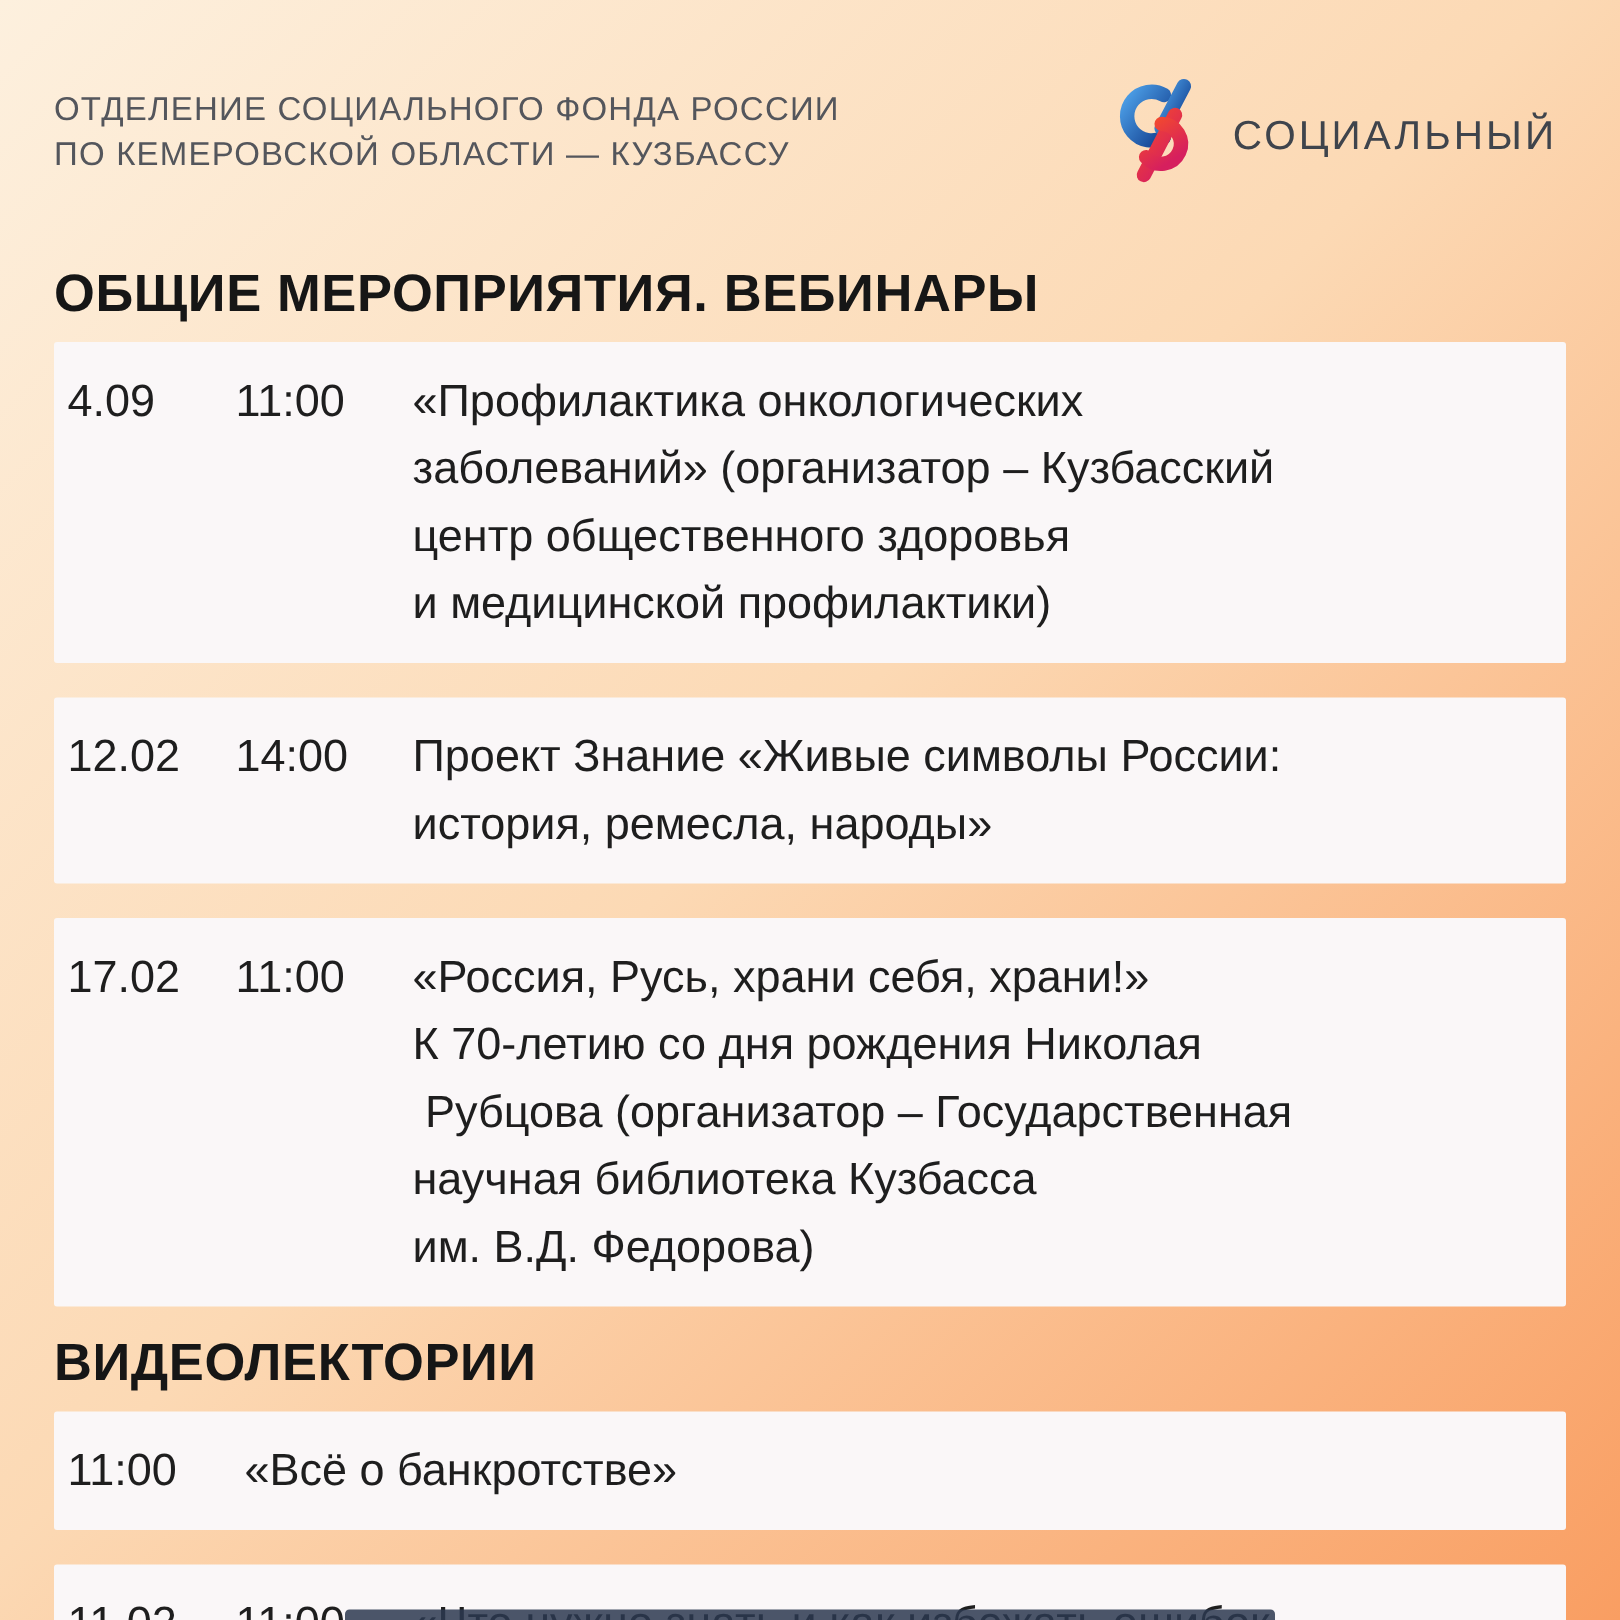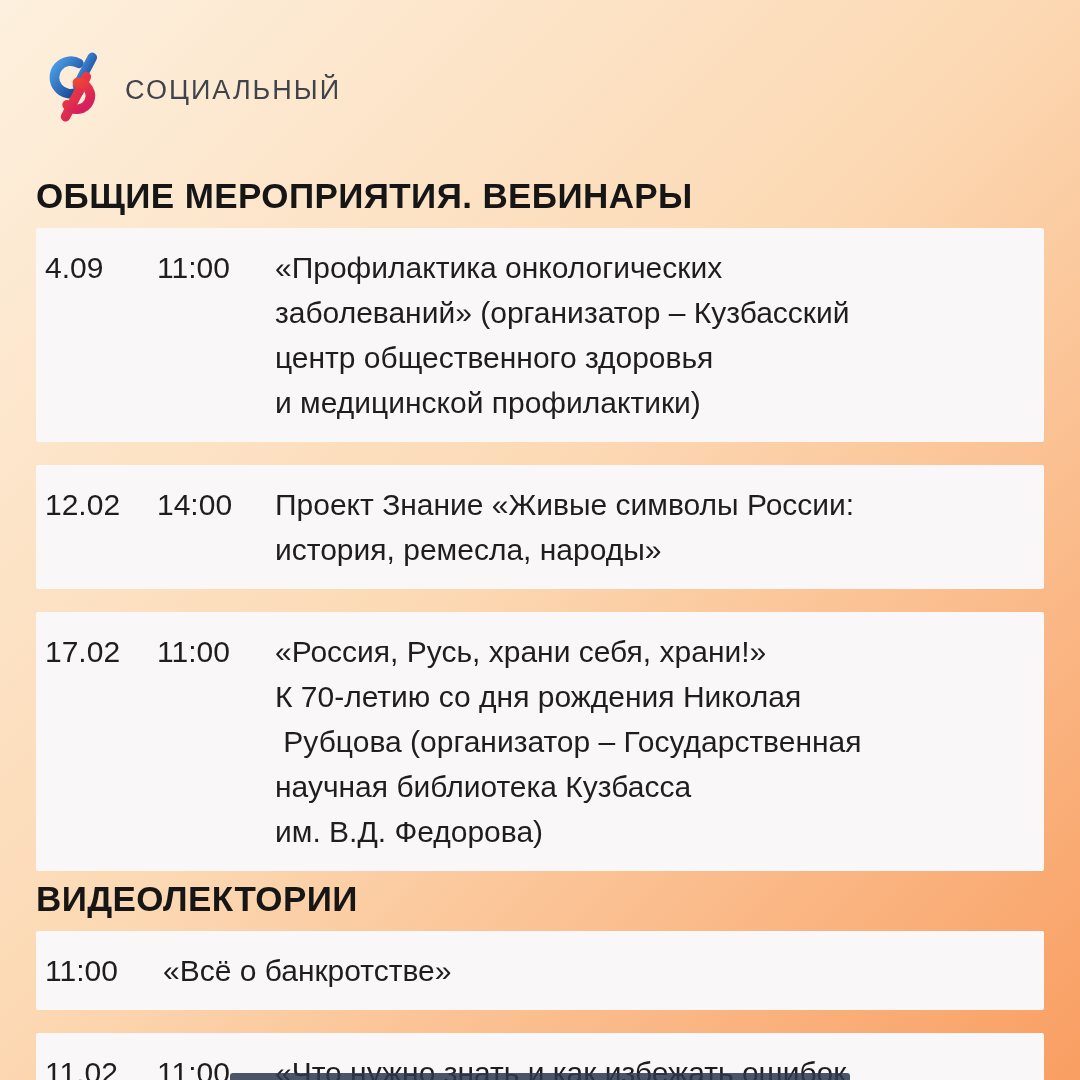--- a/index.html
+++ b/index.html
@@ -36,21 +36,21 @@
   }
   
   .section-title{
     margin:46px 0 0 0;
     font-size:35px;line-height:40px;
     font-weight:700;
     letter-spacing:0.4px;
     color:#161616;
     text-transform:uppercase;
   }
-  .section-title.second{margin-top:8px;}
+  .section-title.second{margin-top:18px;}
   
   .event-row{
     display:flex;
     align-items:flex-start;
     background:#faf7f8;
     border-radius:2px;
     margin-top:12px;
     padding:17px 20px 17px 9px;
     font-size:30px;line-height:45px;
     color:#1e1e1e;
@@ -70,20 +70,24 @@
     opacity:0.85;
     border-radius:3px 3px 0 0;
   }
 </style>
 </head>
 <body>
 
 <div class="poster">
 
   <header class="top-header">
+    <div class="org-name">
+      <div>ОТДЕЛЕНИЕ СОЦИАЛЬНОГО ФОНДА РОССИИ</div>
+      <div>ПО КЕМЕРОВСКОЙ ОБЛАСТИ — КУЗБАССУ</div>
+    </div>
 
     <div class="logo">
       <span>
         <svg class="logo-icon" viewBox="0 0 100 108" aria-hidden="true">
           <defs>
             <linearGradient id="gBlue" x1="0" y1="0" x2="1" y2="1">
               <stop offset="0" stop-color="#4da0e8"></stop>
               <stop offset="1" stop-color="#123f8f"></stop>
             </linearGradient>
             <linearGradient id="gRed" x1="0" y1="0" x2="0.6" y2="1">

